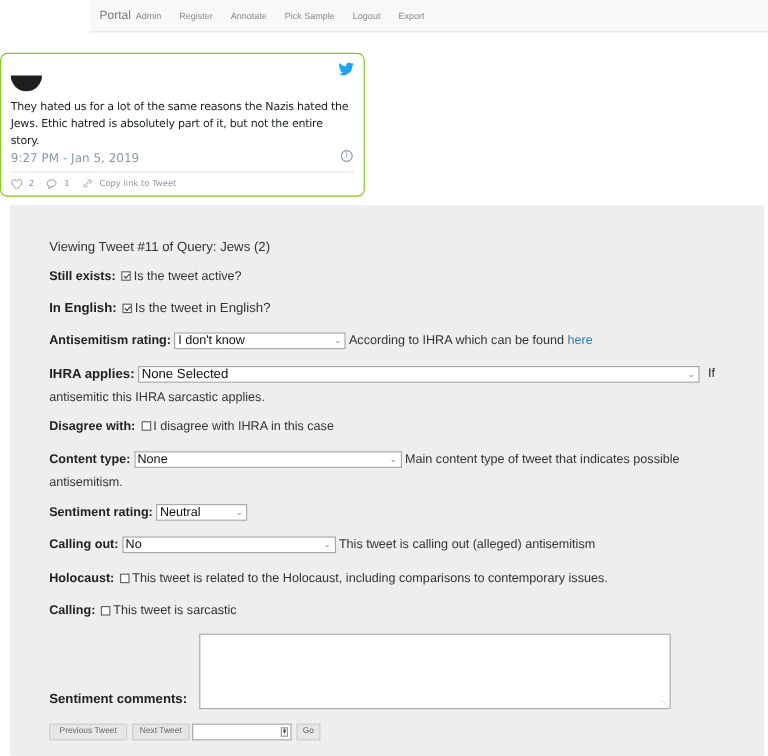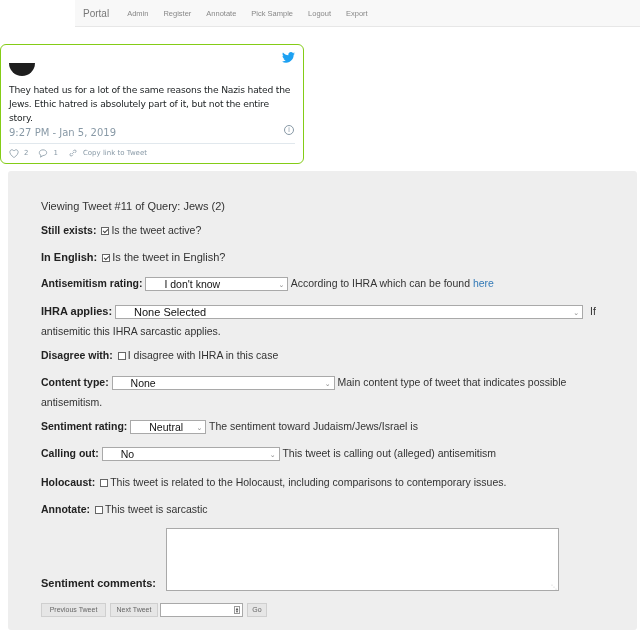--- a/index.html
+++ b/index.html
@@ -10,21 +10,21 @@
     font-family: "Liberation Sans", sans-serif;
     color: #222;
     position: relative;
   }
   
   .navbar {
     position: absolute; left: 75px; top: 0; width: 565px; height: 27px;
     background: #f8f8f8; border-bottom: 1px solid #e7e7e7;
     display: flex; align-items: center; padding-left: 8px;
   }
-  .navbar .brand { font-size: 10px; color: #777; margin-right: 18px; }
+  .navbar .brand { font-size: 10px; color: #777; margin-right: 4px; }
   .navbar .nav-link { font-size: 7.5px; color: #888; margin-right: 15px; text-decoration: none; }
 
   
   .tweet {
     position: absolute; left: 0; top: 44px; width: 304px; height: 120px;
     border: 1px solid #84cc16; border-radius: 6px; background: #fff;
   }
   .tweet .avatar {
     position: absolute; left: 8px; top: 18px; width: 26px; height: 13px;
     background: #1e1e1e; border-radius: 0 0 13px 13px;
@@ -63,21 +63,21 @@
   .chk {
     display: inline-block; width: 8px; height: 8px; border: 1px solid #666;
     vertical-align: -1px; margin: 0 2px 0 2px; background: #fff; position: relative;
   }
   .chk.checked::after {
     content: ""; position: absolute; left: 2px; top: 0px; width: 2px; height: 4px;
     border: solid #444; border-width: 0 1px 1px 0; transform: rotate(45deg);
   }
   .sel {
     display: inline-block; height: 14px; border: 1px solid #a9a9a9; background: #fff;
-    font-size: 10.5px; line-height: 12px; padding-left: 18px; vertical-align: middle;
+    font-size: 10.5px; line-height: 12px; padding-left: 2px; vertical-align: middle;
     position: relative; color: #111;
   }
   .sel .arrow {
     position: absolute; right: 3px; top: 1px; font-size: 7px; color: #888;
   }
   a.link { color: #337ab7; text-decoration: none; }
   .textarea {
     position: absolute; left: 125px; top: 357px; width: 393px; height: 63px;
     background: #fff; border: 1px solid #a9a9a9;
   }
@@ -176,36 +176,35 @@
     <div class="row" style="top:205px;">
       <span class="lbl">Content type:</span>
       <span class="sel" style="width:223px;"><span>None</span><span class="arrow">⌄</span></span>
       <span>Main content type of tweet that indicates possible</span>
     </div>
     <div class="row" style="top:225px;">antisemitism.</div>
 
     <div class="row" style="top:249px;">
       <span class="lbl">Sentiment rating:</span>
       <span class="sel" style="width:76px;"><span>Neutral</span><span class="arrow">⌄</span></span>
-      <span>The sentiment toward Judaism/Jews/Israel is</span>
     </div>
 
     <div class="row" style="top:276px;">
       <span class="lbl">Calling out:</span>
       <span class="sel" style="width:178px;"><span>No</span><span class="arrow">⌄</span></span>
       <span>This tweet is calling out (alleged) antisemitism</span>
     </div>
 
     <div class="row" style="top:305px;">
       <span class="lbl">Holocaust:</span>
       <span class="chk"></span><span>This tweet is related to the Holocaust, including comparisons to contemporary issues.</span>
     </div>
 
     <div class="row" style="top:332px;">
-      <span class="lbl">Annotate:</span>
+      <span class="lbl">Calling:</span>
       <span class="chk"></span><span>This tweet is sarcastic</span>
     </div>
 
     <div class="row" style="top:406px; font-size:11px;">
       <span class="lbl">Sentiment comments:</span>
     </div>
     <div class="textarea"></div>
     <div class="textarea" style="background:transparent;border:none;">
         <span class="grip">⋱</span>
       </div>

